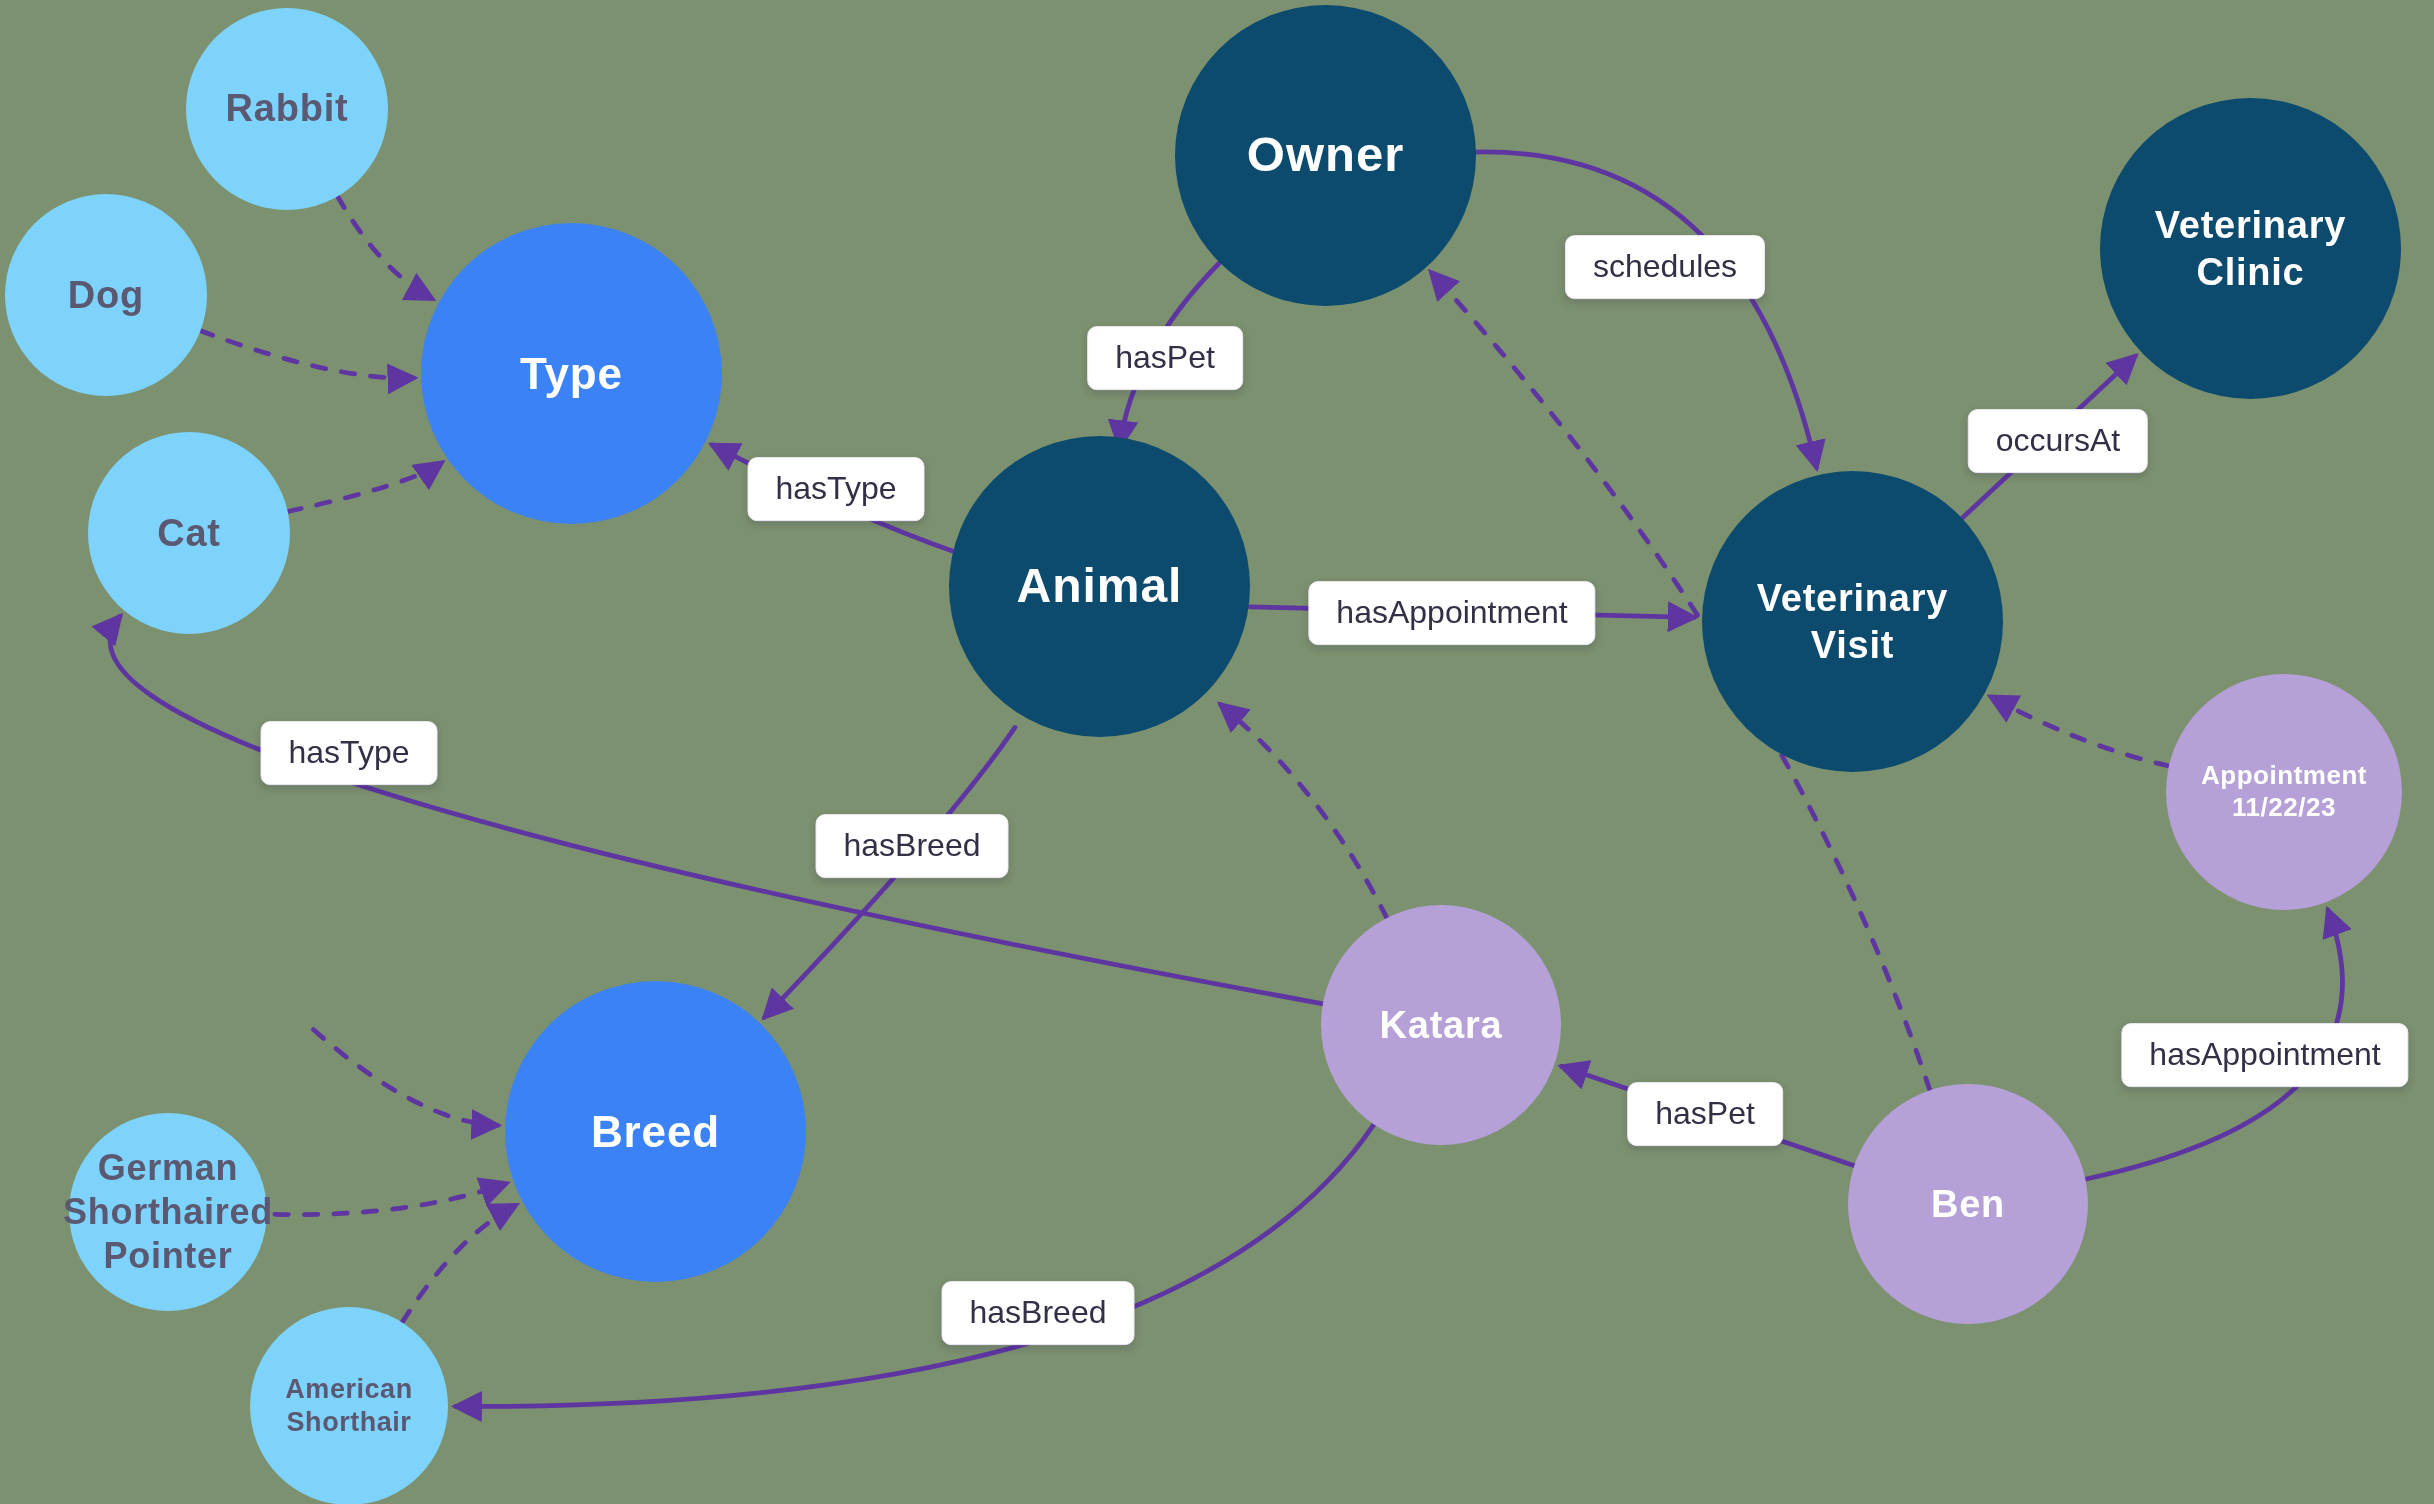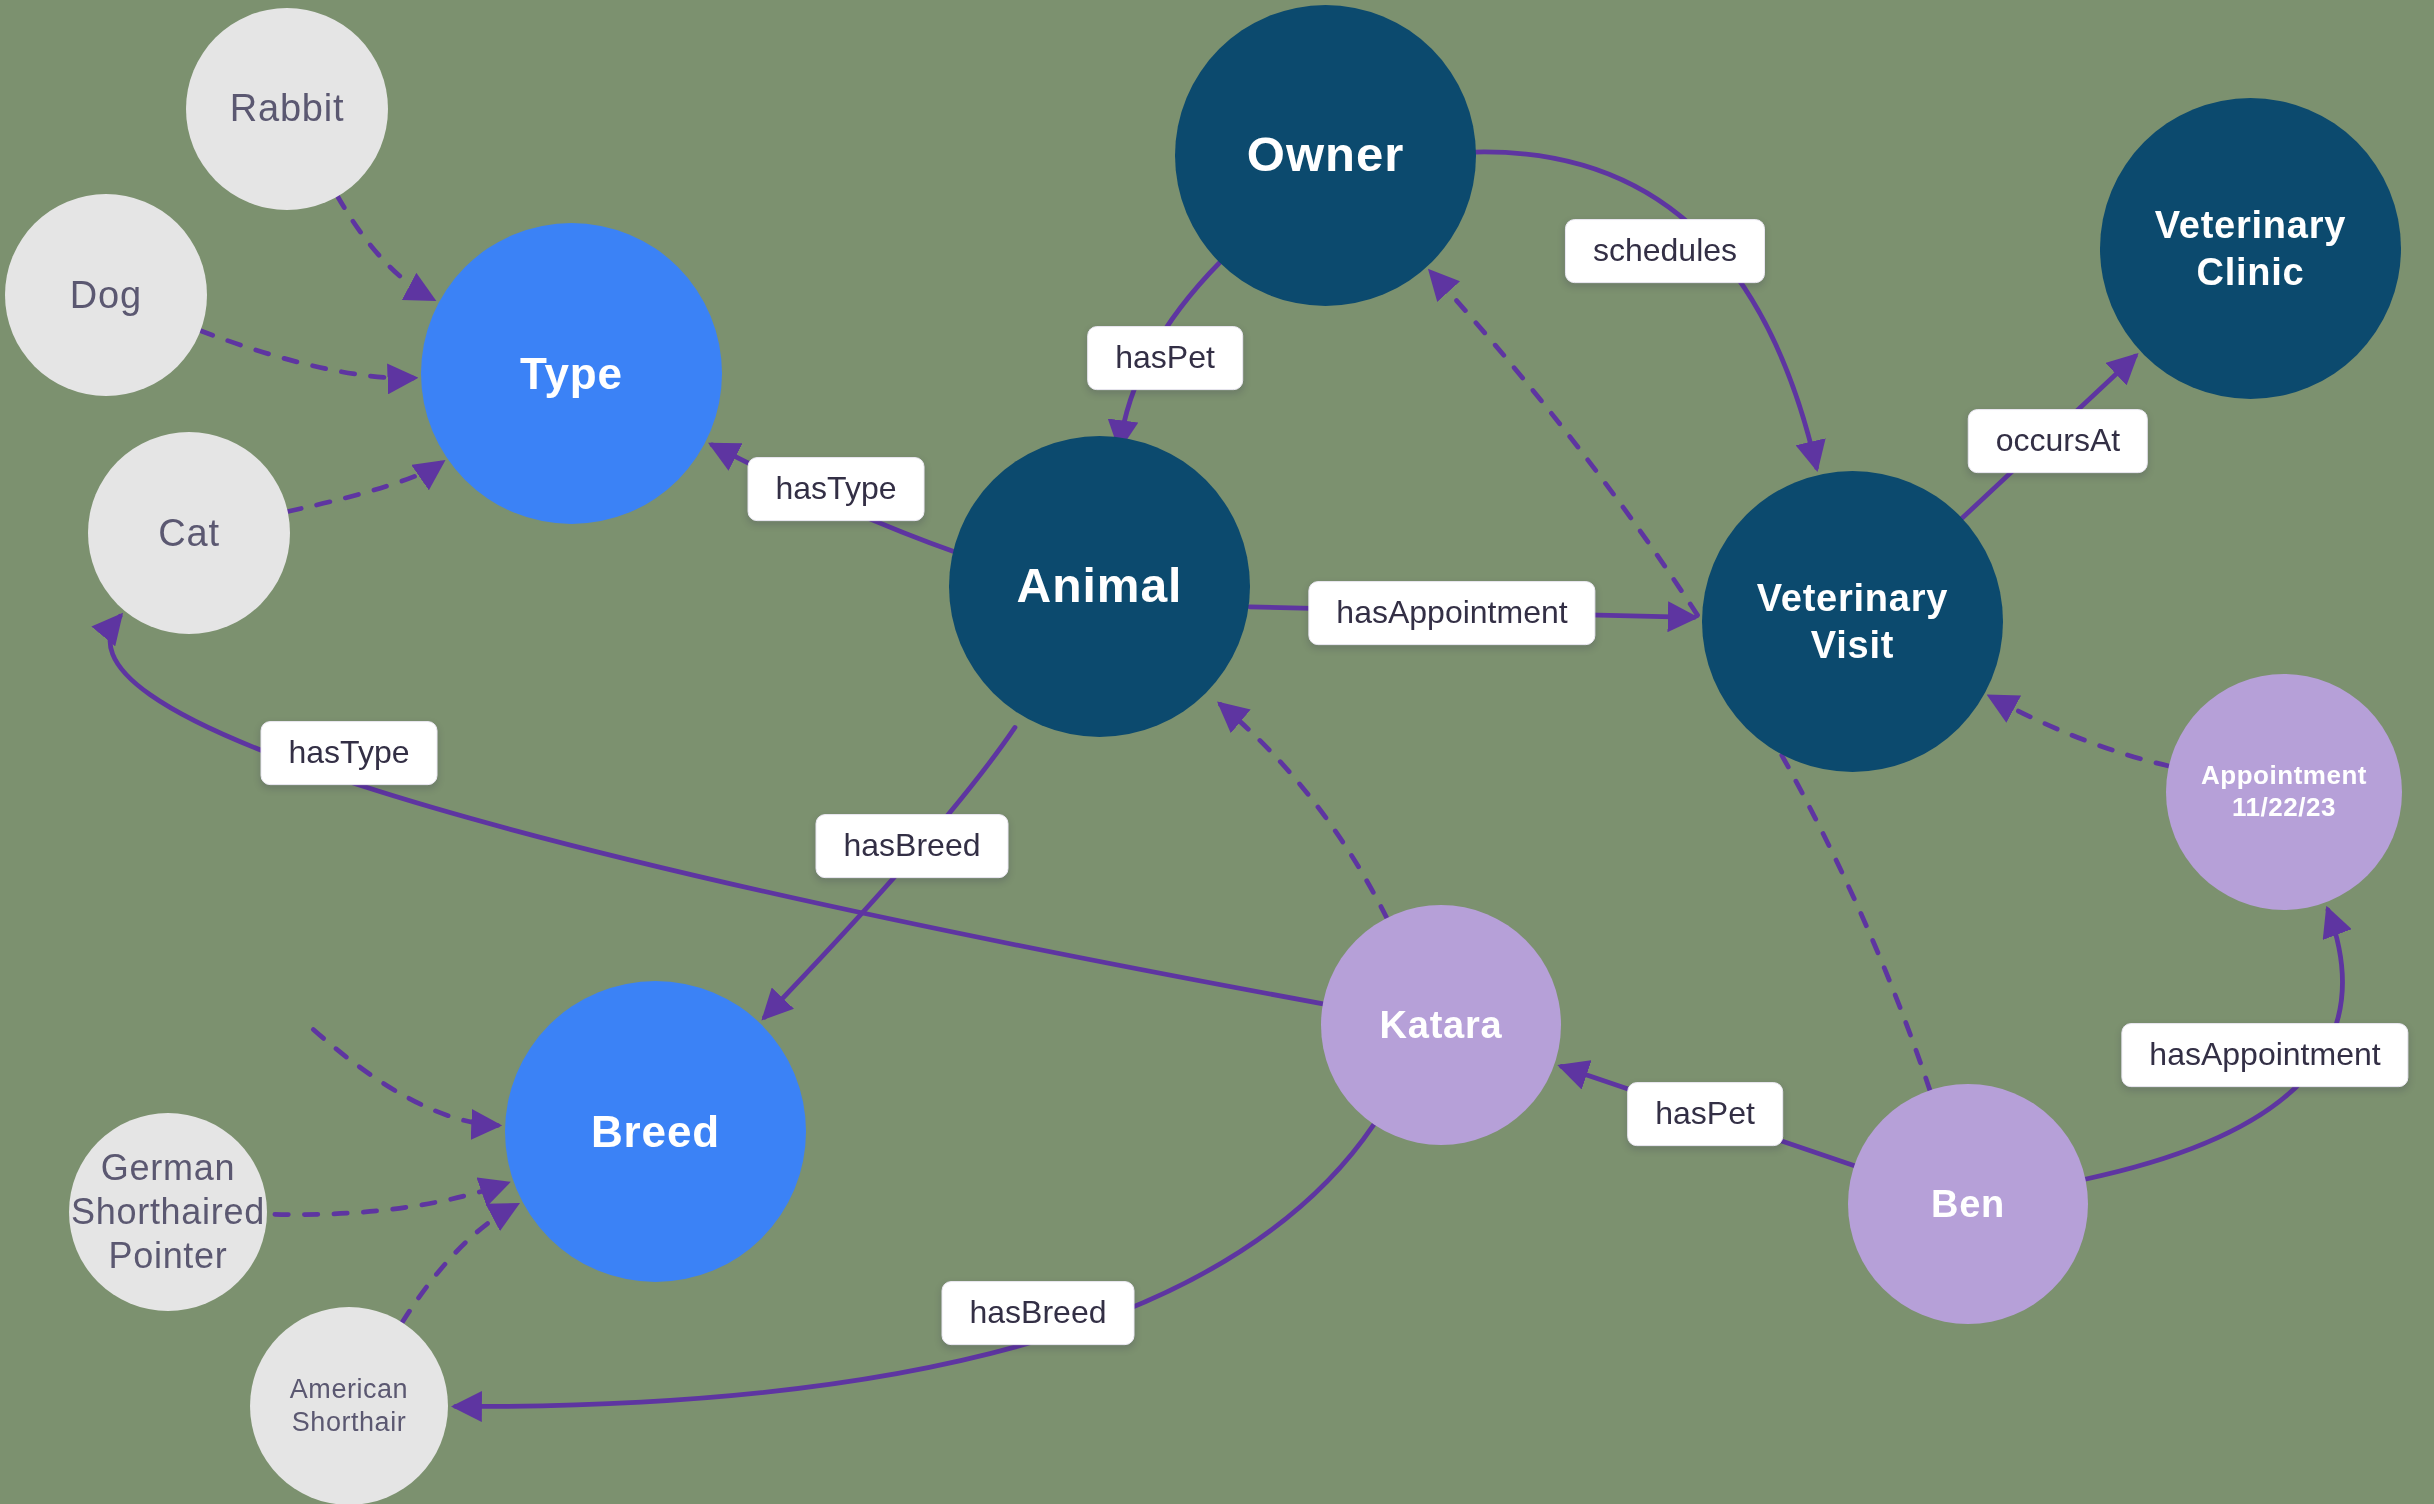--- a/index.html
+++ b/index.html
@@ -28,21 +28,21 @@
     text-align: center;
     white-space: pre-line;
     line-height: 1.22;
     letter-spacing: 0.02em;
     box-sizing: border-box;
     user-select: none;
   }
   .node-dark   { background: #0c4a6e; color: #ffffff; font-weight: 700; }
   .node-medium { background: #3b82f6; color: #ffffff; font-weight: 700; }
   .node-light  { background: #b6a0d8; color: #ffffff; font-weight: 700; }
-  .node-pale   { background: #e5e5e5; color: #5b5871; font-weight: 400; }
+  .node-pale   { background: #7dd3fc; color: #5b5871; font-weight: 700; }
   .edge-label {
     position: absolute;
     transform: translate(-50%, -50%);
     background: #ffffff;
     color: #332f45;
     font-size: 32px;
     font-weight: 500;
     padding: 12.4px 27px;
     border-radius: 9.5px;
     border: 1.9px solid #ece9f4;
@@ -96,21 +96,21 @@
     <div class="node node-pale" style="left: 69px; top: 1113px; width: 198px; height: 198px; font-size: 36px;">German
 Shorthaired
 Pointer</div>
     <div class="node node-pale" style="left: 250px; top: 1307px; width: 198px; height: 198px; font-size: 27px;">American
 Shorthair</div>
     <div class="node node-medium" style="left: 505px; top: 981px; width: 301px; height: 301px; font-size: 44px;">Breed</div>
     <div class="node node-light" style="left: 1321px; top: 905px; width: 240px; height: 240px; font-size: 38px;">Katara</div>
     <div class="node node-light" style="left: 1848px; top: 1084px; width: 240px; height: 240px; font-size: 38px;">Ben</div>
     <div class="edge-label" style="left: 836px; top: 489px;">hasType</div>
     <div class="edge-label" style="left: 1165px; top: 358px;">hasPet</div>
-    <div class="edge-label" style="left: 1665px; top: 251px;">schedules</div>
+    <div class="edge-label" style="left: 1665px; top: 267px;">schedules</div>
     <div class="edge-label" style="left: 1452px; top: 613px;">hasAppointment</div>
     <div class="edge-label" style="left: 2058px; top: 441px;">occursAt</div>
     <div class="edge-label" style="left: 912px; top: 846px;">hasBreed</div>
     <div class="edge-label" style="left: 349px; top: 753px;">hasType</div>
     <div class="edge-label" style="left: 1705px; top: 1114px;">hasPet</div>
     <div class="edge-label" style="left: 2265px; top: 1055px;">hasAppointment</div>
     <div class="edge-label" style="left: 1038px; top: 1313px;">hasBreed</div>
   </div>
 
 

